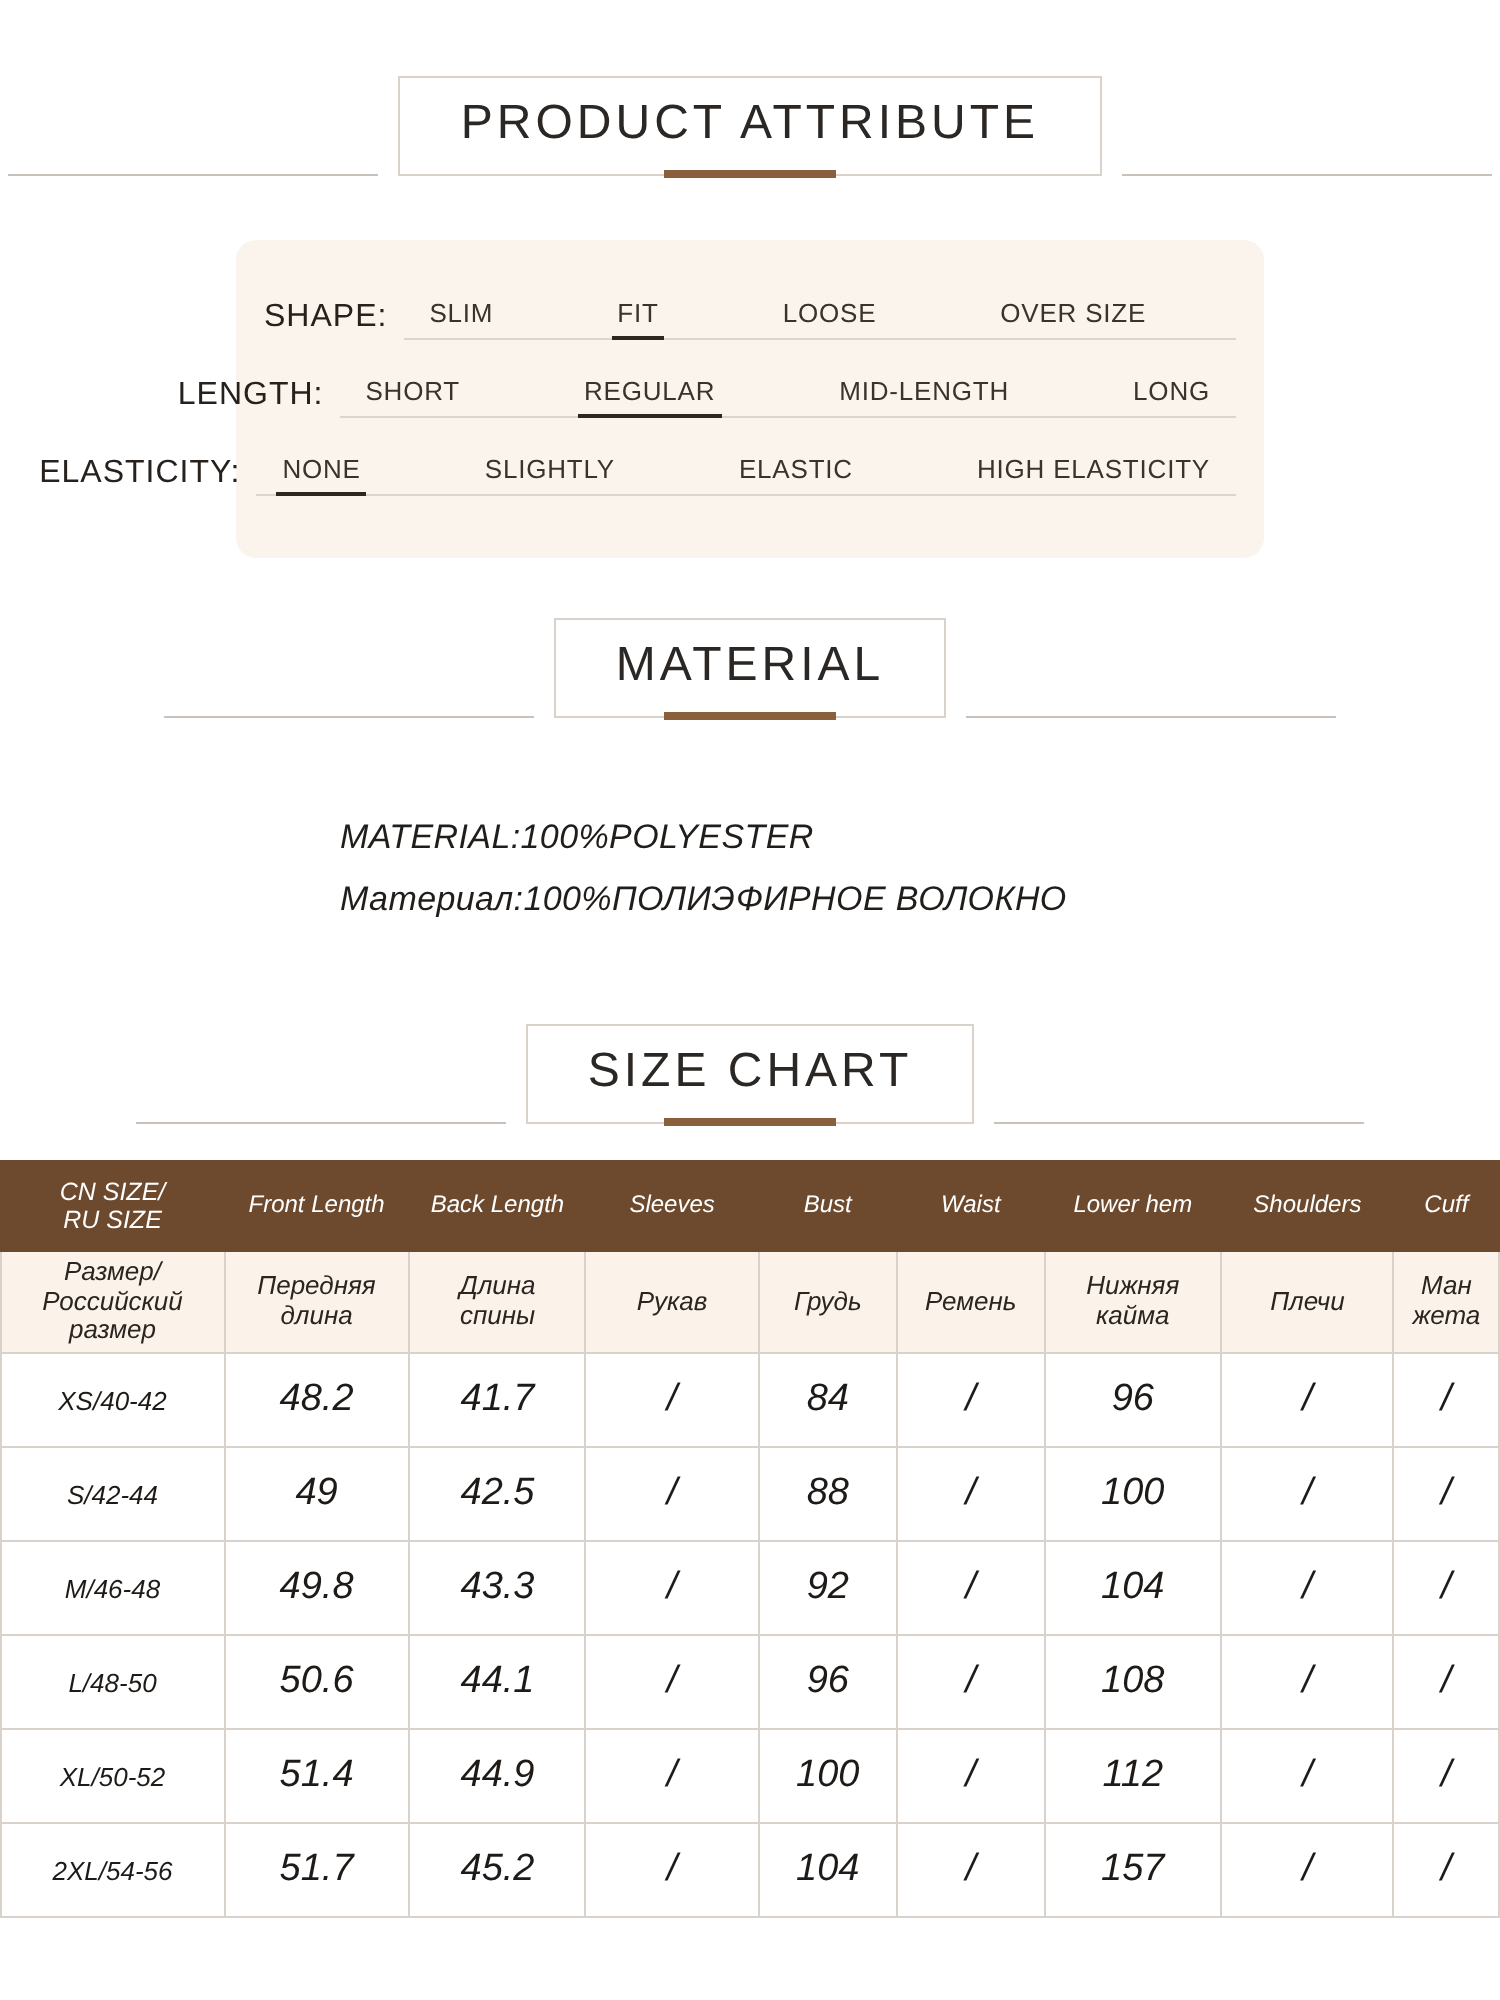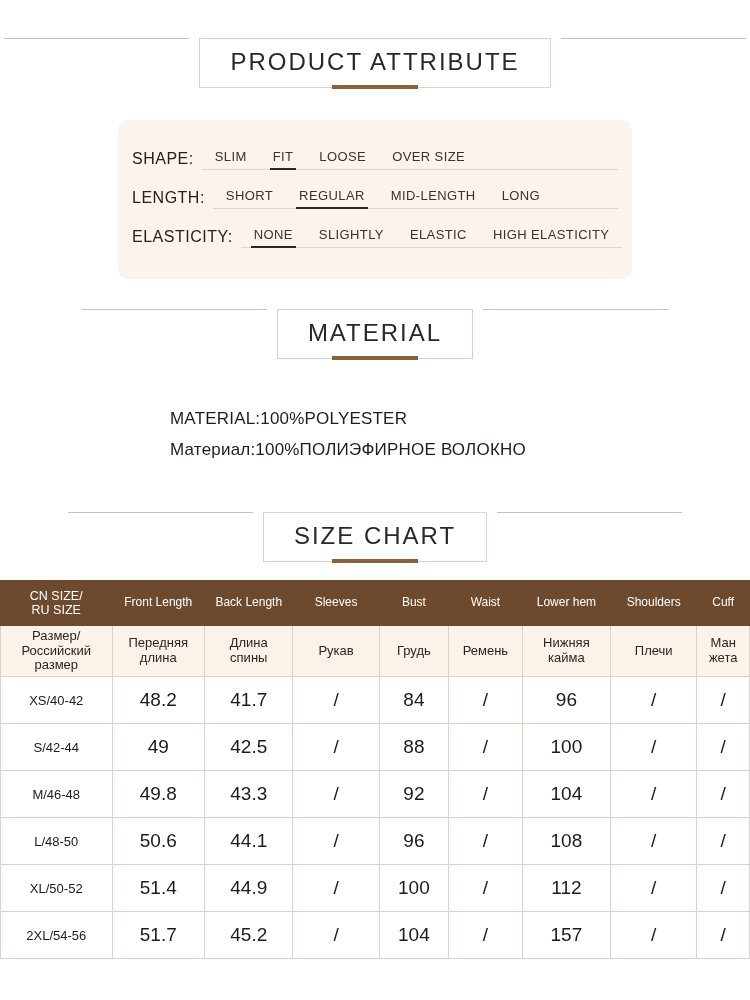--- a/index.html
+++ b/index.html
@@ -11,21 +11,21 @@
     height: 1000px;
     background: #ffffff;
     font-family: "Liberation Sans", sans-serif;
     color: #231f1c;
     overflow: hidden;
   }
 
   
   .section-head {
     display: flex;
-    align-items: flex-start;
+    align-items: flex-end;
     justify-content: center;
     position: relative;
   }
   .section-head .rule {
     flex: 1 1 auto;
     height: 1px;
     background: #c9c2bb;
     max-width: 185px;
   }
   .head-box {
@@ -58,35 +58,37 @@
     margin: 32px 118px 0 118px;
     background: #fbf4ec;
     border-radius: 10px;
     padding: 20px 0 22px 0;
   }
   .attr-row {
     display: flex;
     align-items: flex-end;
     padding: 9px 0 9px 0;
     margin: 0 14px 0 14px;
+    justify-content: flex-end;
   }
   .attr-label {
     font-size: 16px;
     color: #26211d;
     letter-spacing: .5px;
     white-space: nowrap;
     padding-right: 8px;
     padding-bottom: 2px;
   }
   .attr-opts {
     flex: 1 1 auto;
     display: flex;
     align-items: flex-end;
     border-bottom: 1px solid #ded5c9;
     padding-bottom: 3px;
+    gap: 36px;
   }
   .attr-opt {
     font-size: 13px;
     color: #3a332d;
     letter-spacing: .4px;
     padding: 0 13px 2px 13px;
     position: relative;
     white-space: nowrap;
   }
   .attr-opt.sel::after {
@@ -96,34 +98,36 @@
     right: 10px;
     bottom: -4px;
     height: 2px;
     background: #2d2722;
   }
 
   
   .material-block {
     margin-top: 50px;
     padding-left: 170px;
+    font-style: italic;
   }
   .material-line {
     font-size: 17px;
     color: #211d1a;
     margin-bottom: 11px;
     letter-spacing: .2px;
   }
 
   
   table.size {
     border-collapse: collapse;
     width: 750px;
     table-layout: fixed;
     margin-top: 18px;
+    font-style: italic;
   }
   table.size th, table.size td {
     border: 1px solid #d9d2cb;
     text-align: center;
     vertical-align: middle;
   }
   table.size thead tr.head-en th {
     background: #6d4a2e;
     color: #ffffff;
     font-weight: 400;

